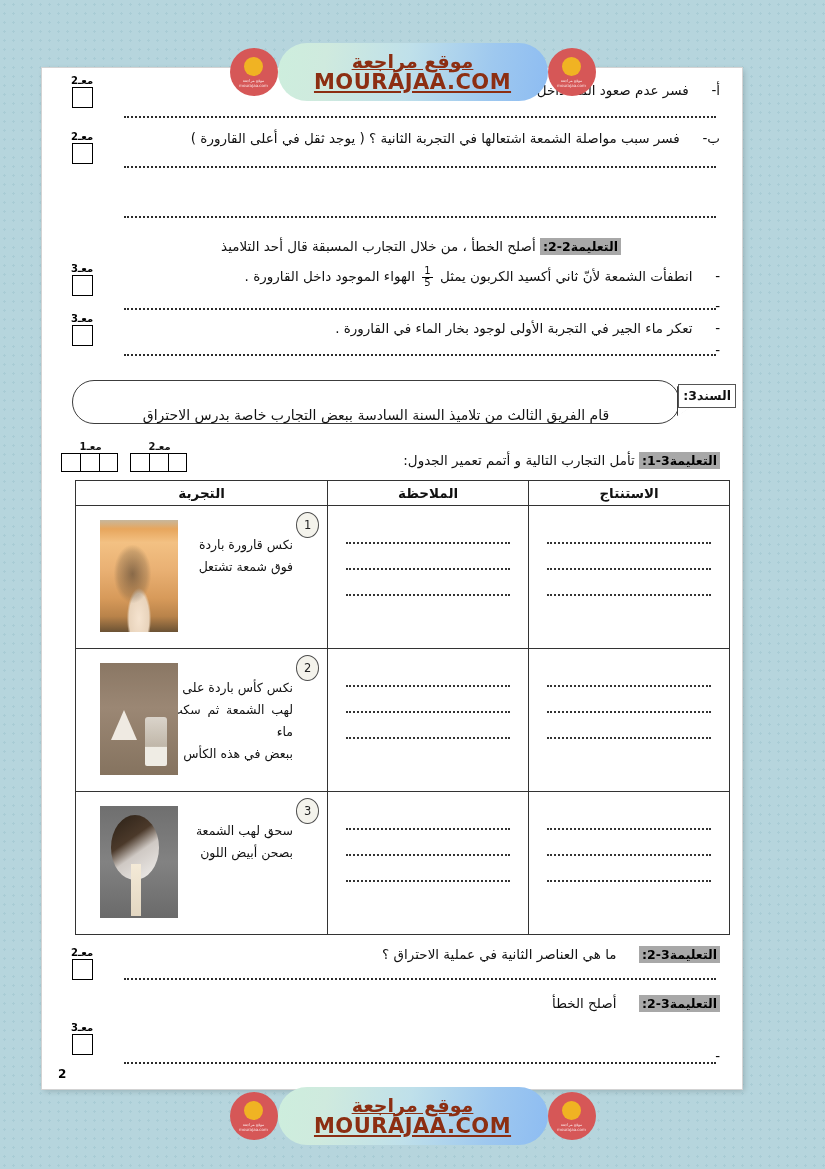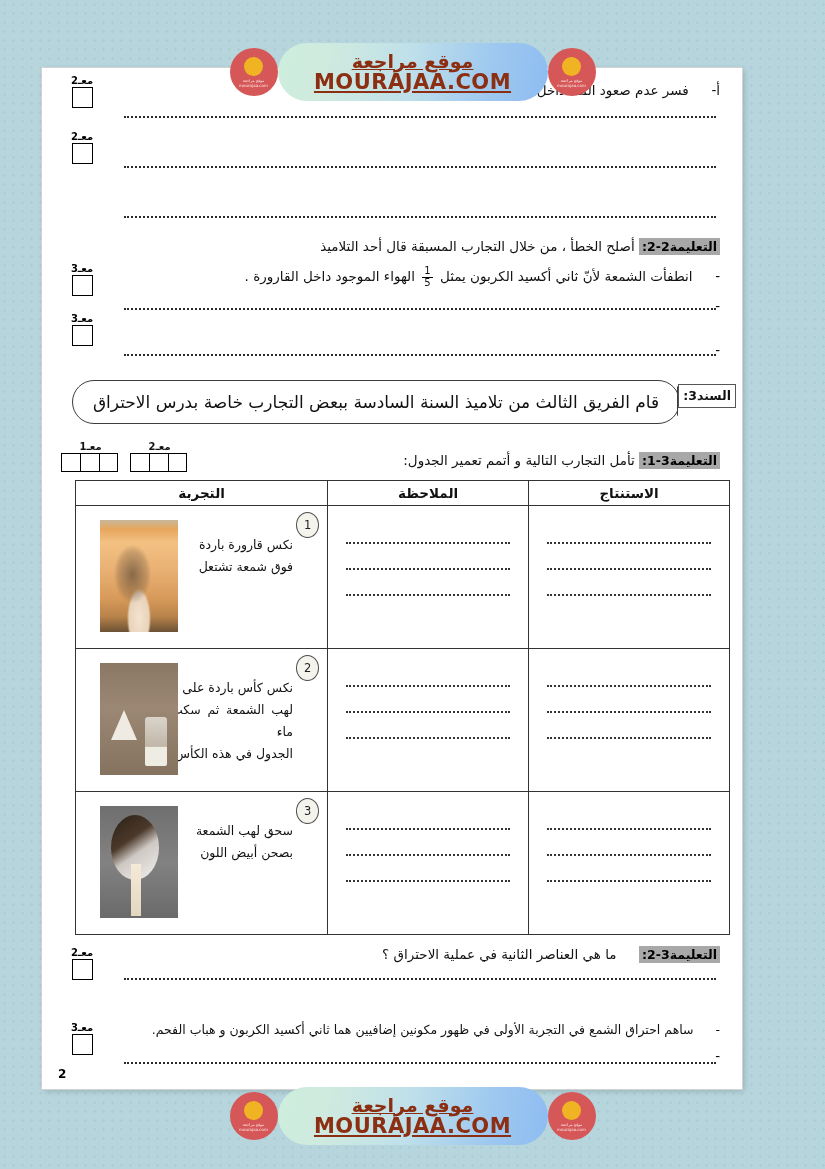--- a/index.html
+++ b/index.html
@@ -103,22 +103,22 @@
     text-align:center;font-size:10px;line-height:1.05;margin:0 3px;
   }
   .frac .num{border-bottom:1px solid #000;padding:0 2px;display:block;}
   .frac .den{display:block;padding:0 2px;}
 
   
   .callout-wrap{position:absolute;right:18px;left:30px;top:312px;height:46px;}
   .callout{
     position:absolute;right:44px;left:0;top:0;height:44px;
     border:1.4px solid #3c3c3c;border-radius:22px;background:#fff;
-    display:flex;align-items:center;justify-content:center;
-    font-size:17px;padding:0 14px;box-sizing:border-box;
+    display:flex;align-items:flex-end;justify-content:center;
+    font-size:14px;padding:0 14px;box-sizing:border-box;
   }
   .callout-tail{
     position:absolute;right:24px;top:6px;
     width:0;height:0;
     border-top:15px solid transparent;
     border-bottom:15px solid transparent;
     border-left:22px solid #fff;
     filter:drop-shadow(-1px 0 0 #3c3c3c);
   }
   .callout-label{
@@ -248,25 +248,30 @@
     <span>أ-</span>
     <span class="bullet-dash"></span>
     <span>فسر عدم صعود الماء داخل القارورة  في التجربة الأولى</span>
   </div>
   <div class="dots" style="top:48px;"></div>
 
   <div class="score" style="top:64px;">
     <div class="lbl">معـ2</div>
     <div class="bx"></div>
   </div>
+  <div class="qline" style="top:60px;">
+    <span>ب-</span>
+    <span class="bullet-dash"></span>
+    <span>فسر سبب مواصلة الشمعة اشتعالها في التجربة الثانية ؟ ( يوجد ثقل في أعلى القارورة )</span>
+  </div>
   <div class="dots" style="top:98px;"></div>
 
   <div class="dots" style="top:148px;"></div>
 
-  <div class="qline" style="top:168px;">
+  <div class="qline" style="top:168px;text-align:center;">
     <span class="tag">التعليمة2-2:</span>
     <span>أصلح الخطأ ، من خلال التجارب المسبقة قال أحد التلاميذ</span>
   </div>
 
   <div class="score" style="top:196px;">
     <div class="lbl">معـ3</div>
     <div class="bx"></div>
   </div>
   <div class="qline" style="top:198px;">
     <span>-</span>
@@ -279,20 +284,25 @@
     <span>الهواء الموجود داخل القارورة .</span>
   </div>
   <div class="dots" style="top:240px;"></div>
   <div class="qline" style="top:228px;">
     <span>-</span>
   </div>
 
   <div class="score" style="top:246px;">
     <div class="lbl">معـ3</div>
     <div class="bx"></div>
+  </div>
+  <div class="qline" style="top:250px;">
+    <span>-</span>
+    <span class="bullet-dash"></span>
+    <span>تعكر ماء الجير في التجربة الأولى لوجود بخار الماء في القارورة .</span>
   </div>
   <div class="qline" style="top:272px;">
     <span>-</span>
   </div>
   <div class="dots" style="top:286px;"></div>
 
   <div class="callout-wrap">
     <div class="callout">
       <span>قام الفريق الثالث من تلاميذ السنة السادسة ببعض التجارب خاصة بدرس الاحتراق</span>
     </div>
@@ -373,21 +383,21 @@
             <div class="dl" style="top:62px;"></div>
             <div class="dl" style="top:88px;"></div>
           </div>
         </td>
         <td>
           <div class="cell-exp">
             <div class="num-circle">2</div>
             <div class="exp-text justify">
               <div>نكس  كأس  باردة  على</div>
               <div>لهب الشمعة ثم سكب ماء</div>
-              <div>الجدول في هذه الكأس</div>
+              <div>ببعض في هذه الكأس</div>
             </div>
             <div class="photo p2"></div>
           </div>
         </td>
       </tr>
 
       <tr>
         <td>
           <div class="cell-lines">
             <div class="dl" style="top:36px;"></div>
@@ -420,29 +430,29 @@
     <div class="lbl">معـ2</div>
     <div class="bx"></div>
   </div>
   <div class="qline" style="top:876px;">
     <span class="tag">التعليمة3-2:</span>
     <span class="bullet-dash"></span>
     <span>ما هي العناصر الثانية في عملية الاحتراق ؟</span>
   </div>
   <div class="dots" style="top:910px;"></div>
 
+  <div class="qline" style="top:925px;">
+    <span class="tag">التعليمة3-2:</span>
+    <span class="bullet-dash"></span>
+    <span>أصلح الخطأ</span>
+  </div>
 
   <div class="score" style="top:955px;">
     <div class="lbl">معـ3</div>
     <div class="bx"></div>
-  </div>
-  <div class="qline" style="top:953px;font-size:12.5px;">
-    <span>-</span>
-    <span class="bullet-dash"></span>
-    <span>ساهم احتراق الشمع في التجربة الأولى في ظهور مكونين إضافيين هما ثاني أكسيد الكربون و هباب الفحم.</span>
   </div>
   <div class="qline" style="top:978px;">
     <span>-</span>
   </div>
   <div class="dots" style="top:994px;"></div>
 
   <div class="pageno">2</div>
 </div>
 </div>
 

